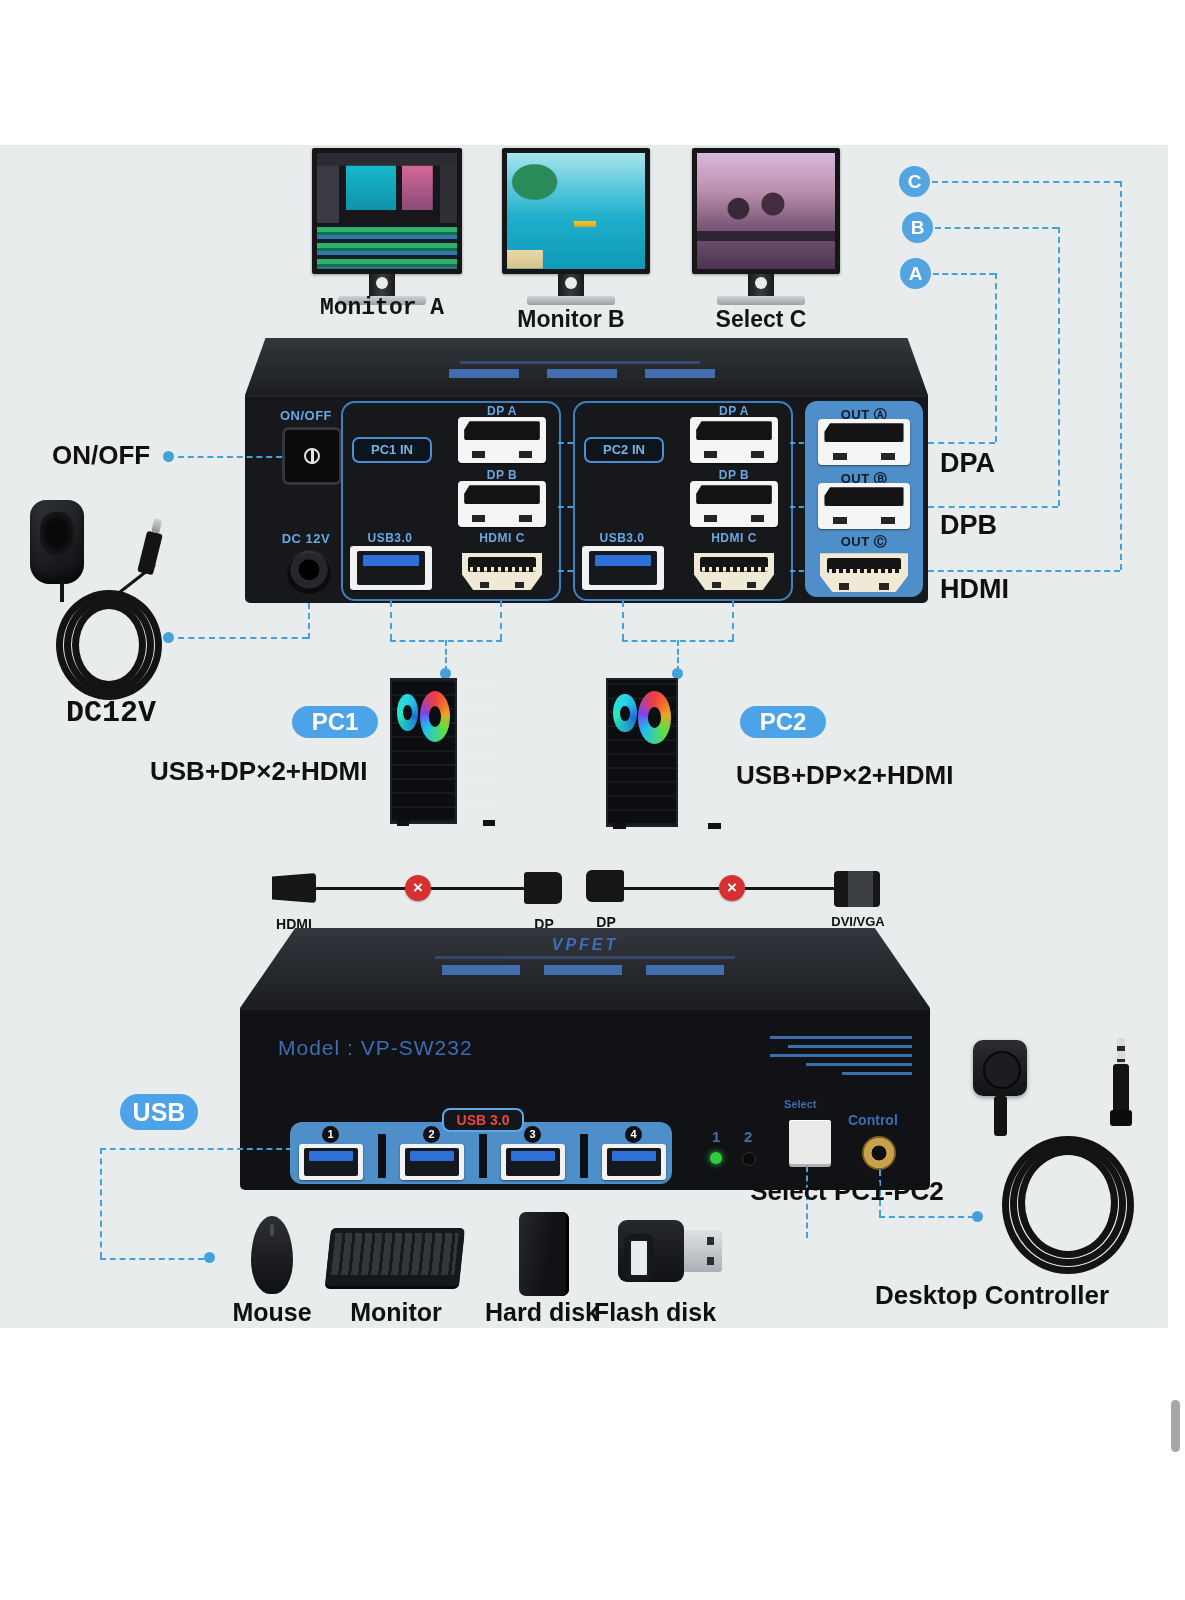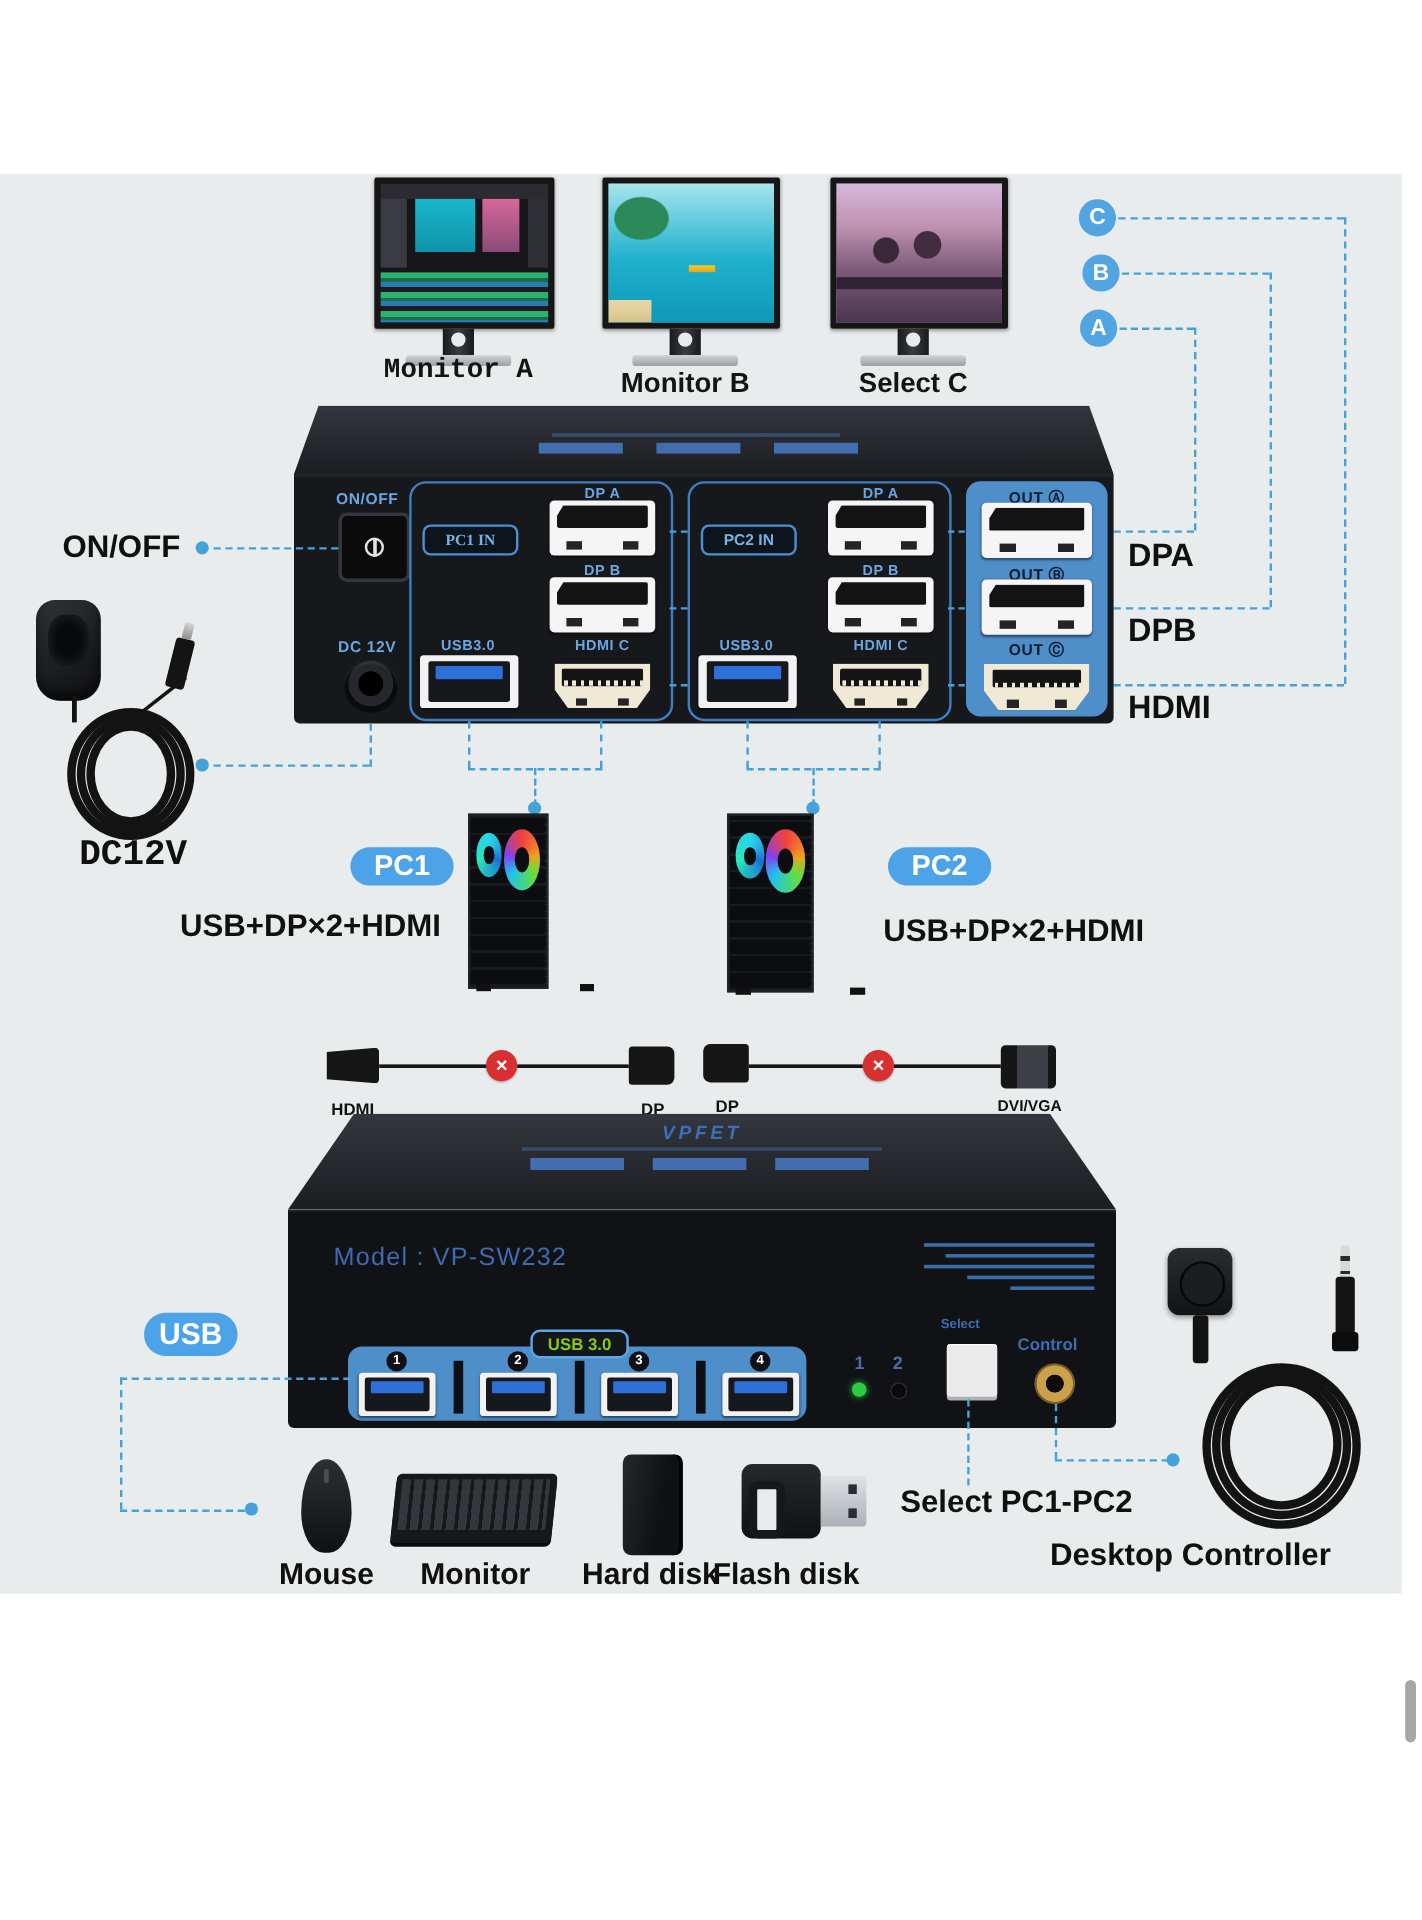--- a/index.html
+++ b/index.html
@@ -95,21 +95,21 @@
   .note{position:absolute;text-align:center;font-weight:bold;color:#cf3333;font-size:25px;}
   .cline{position:absolute;border-top:3px solid #161616;height:0;}
   .xmark{position:absolute;width:26px;height:26px;border-radius:50%;background:#d83030;color:#fff;
          font-weight:bold;font-size:17px;line-height:26px;text-align:center;box-shadow:0 1px 2px rgba(0,0,0,.3);}
   .conn{position:absolute;background:#161616;}
   .clabel{position:absolute;font-weight:bold;font-size:14px;color:#111;text-align:center;}
   
   .model-text{position:absolute;color:#3e6cb0;font-size:21px;letter-spacing:1px;}
   .hline{position:absolute;height:3px;background:#3a6ea8;}
   .usbpanel{position:absolute;background:#4e8ec9;border-radius:12px;}
-  .usb30pill{position:absolute;background:#13161b;border:2px solid #5fa8e8;border-radius:8px;color:#84cc16;
+  .usb30pill{position:absolute;background:#13161b;border:2px solid #5fa8e8;border-radius:8px;color:#ef4444;
              font-weight:bold;font-size:14px;text-align:center;line-height:20px;}
   .numbadge{position:absolute;width:17px;height:17px;border-radius:50%;background:#0d1117;color:#fff;
             font-weight:bold;font-size:11px;line-height:17px;text-align:center;}
   .sep{position:absolute;background:#0c1016;}
   .indlabel{position:absolute;font-weight:bold;font-size:15px;color:#4a6f9e;}
   .led{position:absolute;width:12px;height:12px;border-radius:50%;}
   .led.on{background:#2ecc40;box-shadow:0 0 6px #2ecc40;}
   .led.off{background:#0a0a0a;border:1px solid #333;}
   .feat-label{position:absolute;font-weight:bold;color:#3e6cb0;}
   .sel-btn{position:absolute;background:#eaeaea;border-radius:3px;box-shadow:0 3px 0 #b0b0b0,inset 0 1px 0 #fff;}
@@ -189,21 +189,21 @@
   <div class="rocker" style="left:282px;top:427px;width:54px;height:52px;">
     <span class="bar"></span>
     <span class="ring"></span>
   </div>
   <div class="plabel" style="left:270px;top:531px;width:72px;font-size:13px;">DC 12V</div>
   <div class="dcjack" style="left:286px;top:550px;width:46px;height:44px;"></div>
 
   <div class="pcgroup" style="left:341px;top:401px;width:216px;height:196px;"></div>
   <div class="plabel" style="left:452px;top:404px;width:100px;">DP A</div>
   <div class="dp" style="left:458px;top:417px;width:88px;height:46px;"></div>
-  <div class="inbadge" style="left:352px;top:437px;width:76px;height:22px;font-family:Liberation Serif, serif;">PC1 IN</div>
+  <div class="inbadge" style="left:352px;top:437px;width:76px;height:22px;">PC1 IN</div>
   <div class="plabel" style="left:452px;top:468px;width:100px;">DP B</div>
   <div class="dp" style="left:458px;top:481px;width:88px;height:46px;"></div>
   <div class="plabel" style="left:346px;top:531px;width:88px;">USB3.0</div>
   <div class="usb" style="left:350px;top:546px;width:82px;height:44px;"></div>
   <div class="plabel" style="left:452px;top:531px;width:100px;">HDMI C</div>
   <div class="hdmi" style="left:462px;top:549px;width:80px;height:41px;"></div>
 
   <div class="pcgroup" style="left:573px;top:401px;width:216px;height:196px;"></div>
   <div class="plabel" style="left:684px;top:404px;width:100px;">DP A</div>
   <div class="dp" style="left:690px;top:417px;width:88px;height:46px;"></div>
@@ -338,21 +338,21 @@
   <div class="pill" style="left:120px;top:1094px;width:78px;height:36px;font-size:25px;line-height:36px;">USB</div>
   <div class="dh" style="left:100px;top:1148px;width:192px;"></div>
   <div class="dv" style="left:100px;top:1148px;height:110px;"></div>
   <div class="dh" style="left:100px;top:1258px;width:104px;"></div>
   <div class="dot" style="left:204px;top:1252px;"></div>
 
   <div class="dv" style="left:806px;top:1166px;height:72px;"></div>
   <div class="dv" style="left:879px;top:1170px;height:46px;"></div>
   <div class="dh" style="left:879px;top:1216px;width:95px;"></div>
   <div class="dot" style="left:972px;top:1211px;"></div>
-  <div class="blabel" style="left:736px;top:1236px;width:222px;font-size:26px;text-align:center;">Select PC1-PC2</div>
+  <div class="blabel" style="left:736px;top:1176px;width:222px;font-size:26px;text-align:center;">Select PC1-PC2</div>
   <div class="blabel" style="left:856px;top:1280px;width:272px;font-size:26px;text-align:center;">Desktop Controller</div>
 
   <div>
     <div class="remote" style="left:973px;top:1040px;width:54px;height:56px;"></div>
     <div class="cordline" style="left:994px;top:1096px;width:13px;height:40px;border-radius:3px;"></div>
     <div class="ring" style="left:1002px;top:1136px;width:118px;height:124px;"></div>
     <div class="ring" style="left:1010px;top:1142px;width:102px;height:110px;"></div>
     <div class="ring" style="left:1018px;top:1148px;width:86px;height:96px;"></div>
     <div class="plugtip" style="left:1117px;top:1038px;width:8px;height:28px;"></div>
     <div class="cordline" style="left:1113px;top:1064px;width:16px;height:48px;border-radius:3px;"></div>

